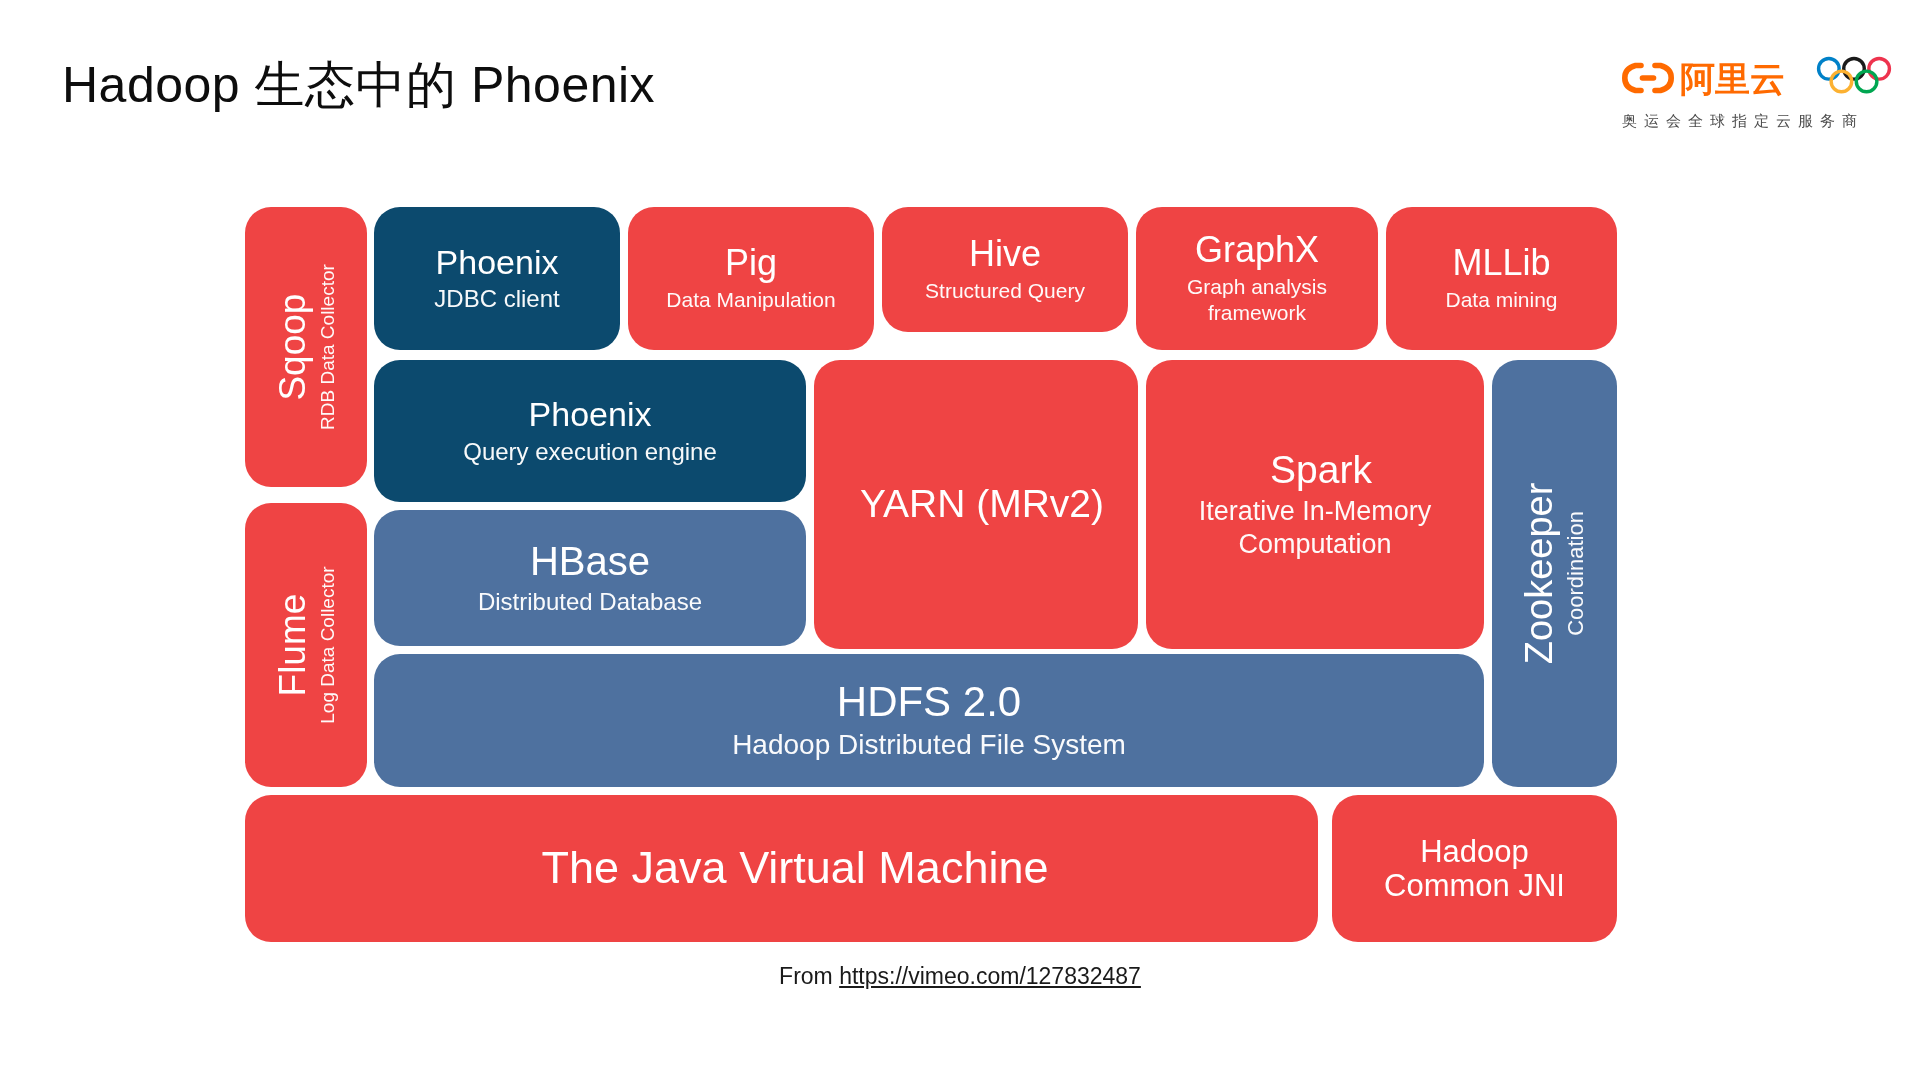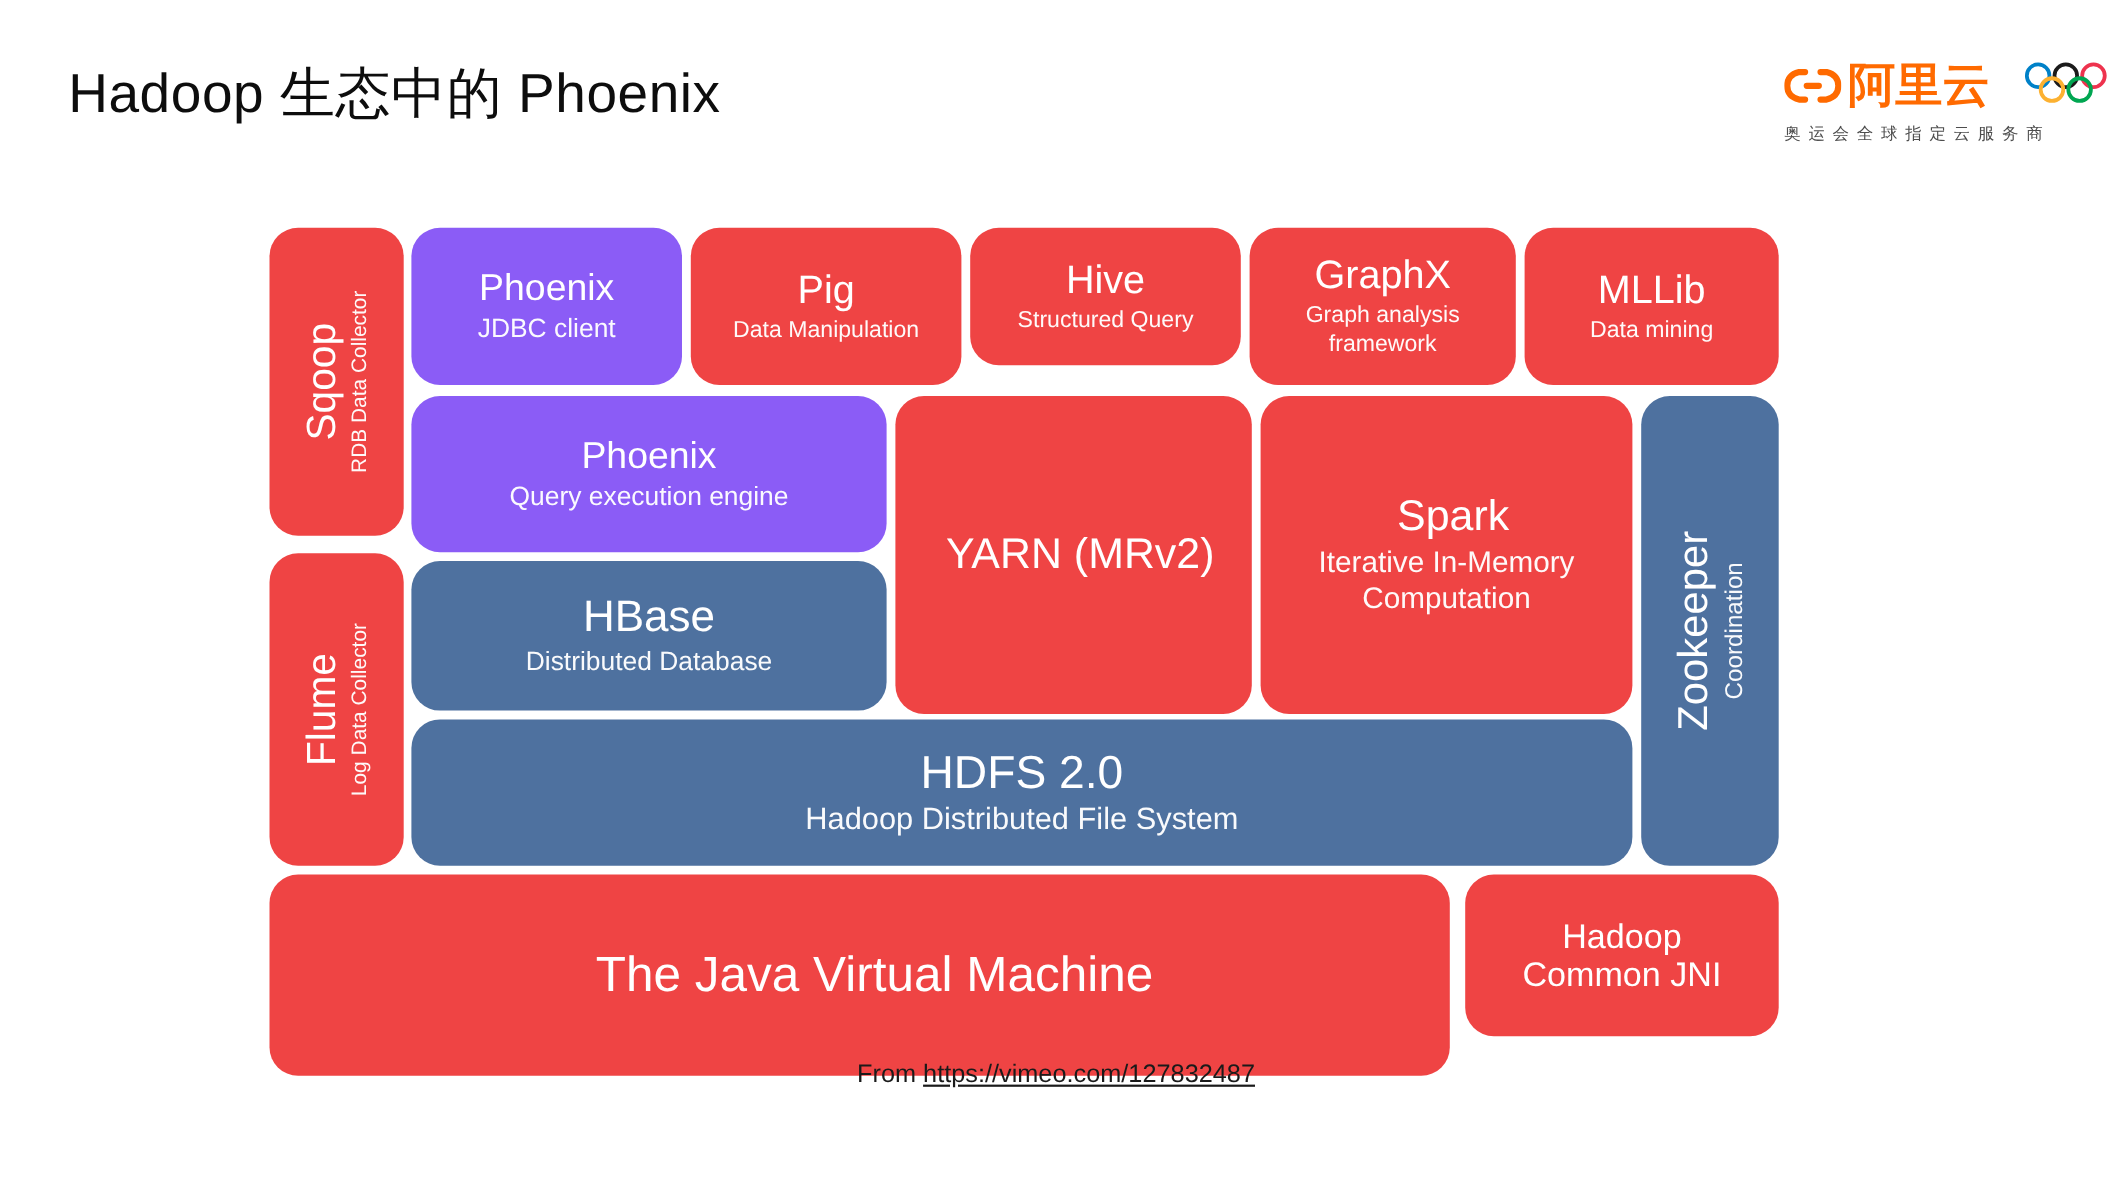--- a/index.html
+++ b/index.html
@@ -15,41 +15,41 @@
   .page-title {
     position:absolute; left:62px; top:52px;
     font-size:50px; font-weight:500; color:#0d0d0d;
     letter-spacing:0.5px; white-space:nowrap;
   }
 
   .logo { position:absolute; left:1622px; top:52px; width:270px; }
   .logo-top { display:flex; align-items:center; height:52px; }
   .brand-mark { width:52px; height:34px; flex:0 0 auto; }
   .brand-name {
-    font-size:43px; font-weight:700; color:#FF6A00;
+    font-size:35px; font-weight:700; color:#FF6A00;
     margin-left:6px; white-space:nowrap; line-height:1;
   }
   .logo-divider { width:2px; height:34px; background:#c9c9c9; margin:0 14px 0 16px; }
   .olympic-rings { width:78px; height:48px; flex:0 0 auto; }
   .logo-tagline {
     margin-top:8px; font-size:15px; color:#4d4d4d;
     letter-spacing:7px; white-space:nowrap;
   }
 
   
   .diagram { position:absolute; left:0; top:0; width:1920px; height:1080px; }
 
   .block {
     position:absolute; border-radius:26px;
     display:flex; flex-direction:column;
     align-items:center; justify-content:center;
     text-align:center; color:#ffffff; overflow:visible;
   }
   .block.gray  { background:#ef4444; }
-  .block.dark  { background:#8b5cf6; }
+  .block.dark  { background:#0c4a6e; }
   .block.blue  { background:#4e719f; }
 
   .main-label { line-height:1.08; }
   .sub-label  { line-height:1.22; opacity:0.97; }
 
   .vertical .content {
     transform:rotate(-90deg);
     display:flex; flex-direction:column; align-items:center;
     white-space:nowrap; gap:3px;
   }
@@ -198,21 +198,21 @@
     </div>
   </div>
 
   <div class="block blue horizontal size-hdfs" style="left:374px; top:654px; width:1110px; height:133px;">
     <div class="content">
       <div class="main-label">HDFS 2.0</div>
       <div class="sub-label">Hadoop Distributed File System</div>
     </div>
   </div>
 
-  <div class="block gray horizontal size-jvm" style="left:245px; top:795px; width:1073px; height:183px;padding-left:27px;">
+  <div class="block gray horizontal size-jvm" style="left:245px; top:795px; width:1073px; height:147px;padding-left:27px;">
     <div class="content">
       <div class="main-label">The Java Virtual Machine</div>
     </div>
   </div>
 
   <div class="block gray horizontal size-jni" style="left:1332px; top:795px; width:285px; height:147px;">
     <div class="content">
       <div class="main-label">Hadoop Common JNI</div>
     </div>
   </div>

